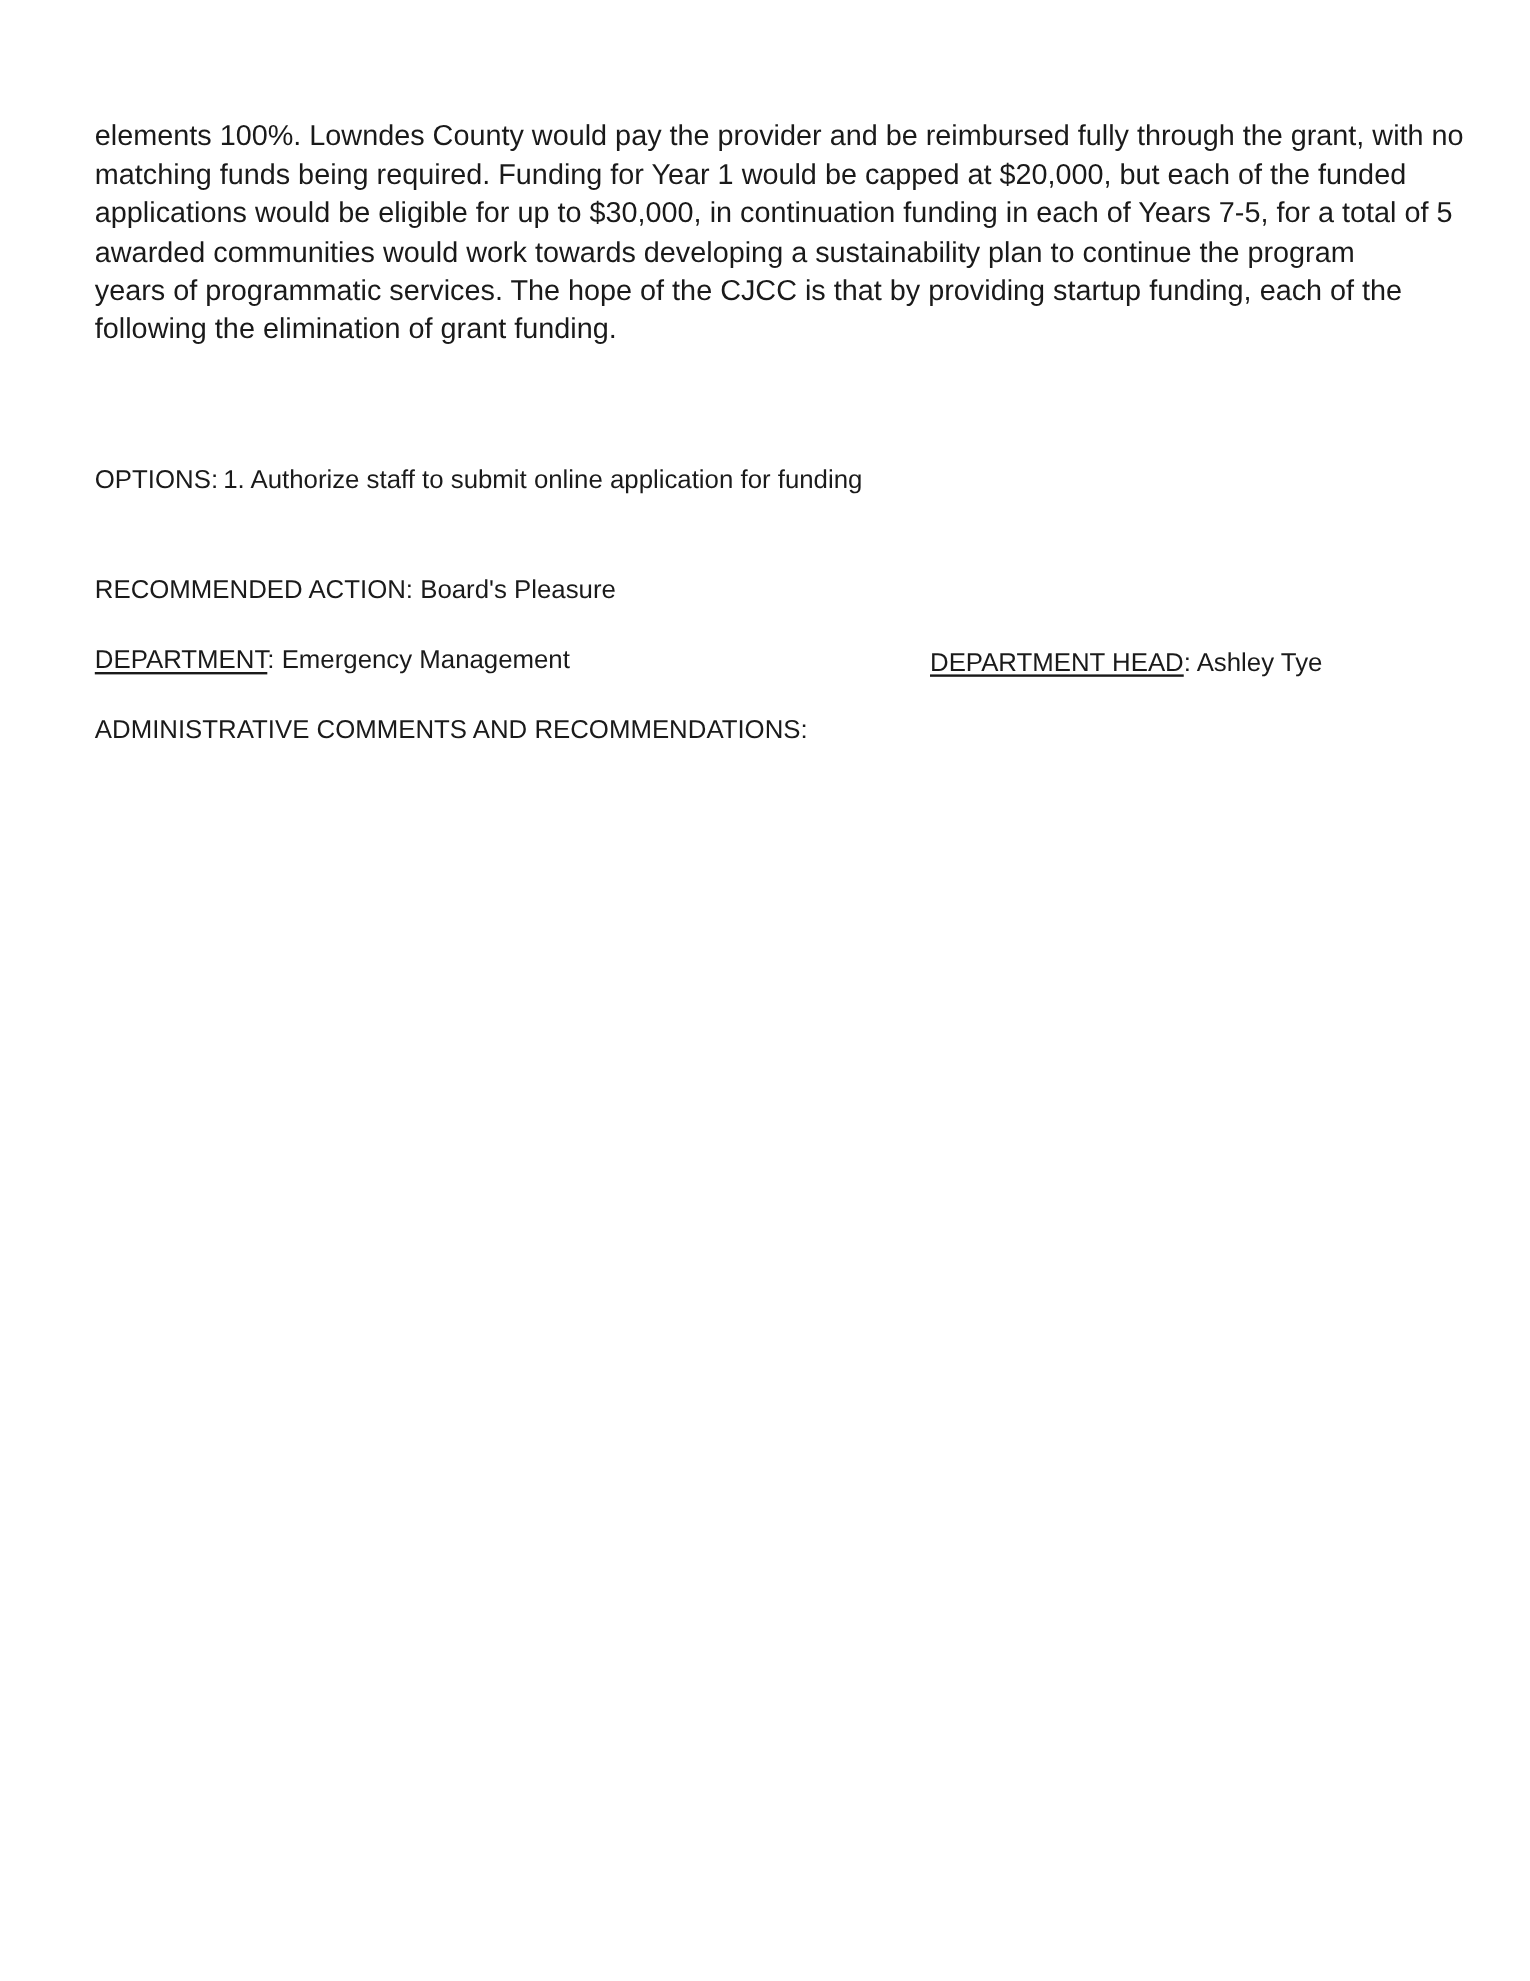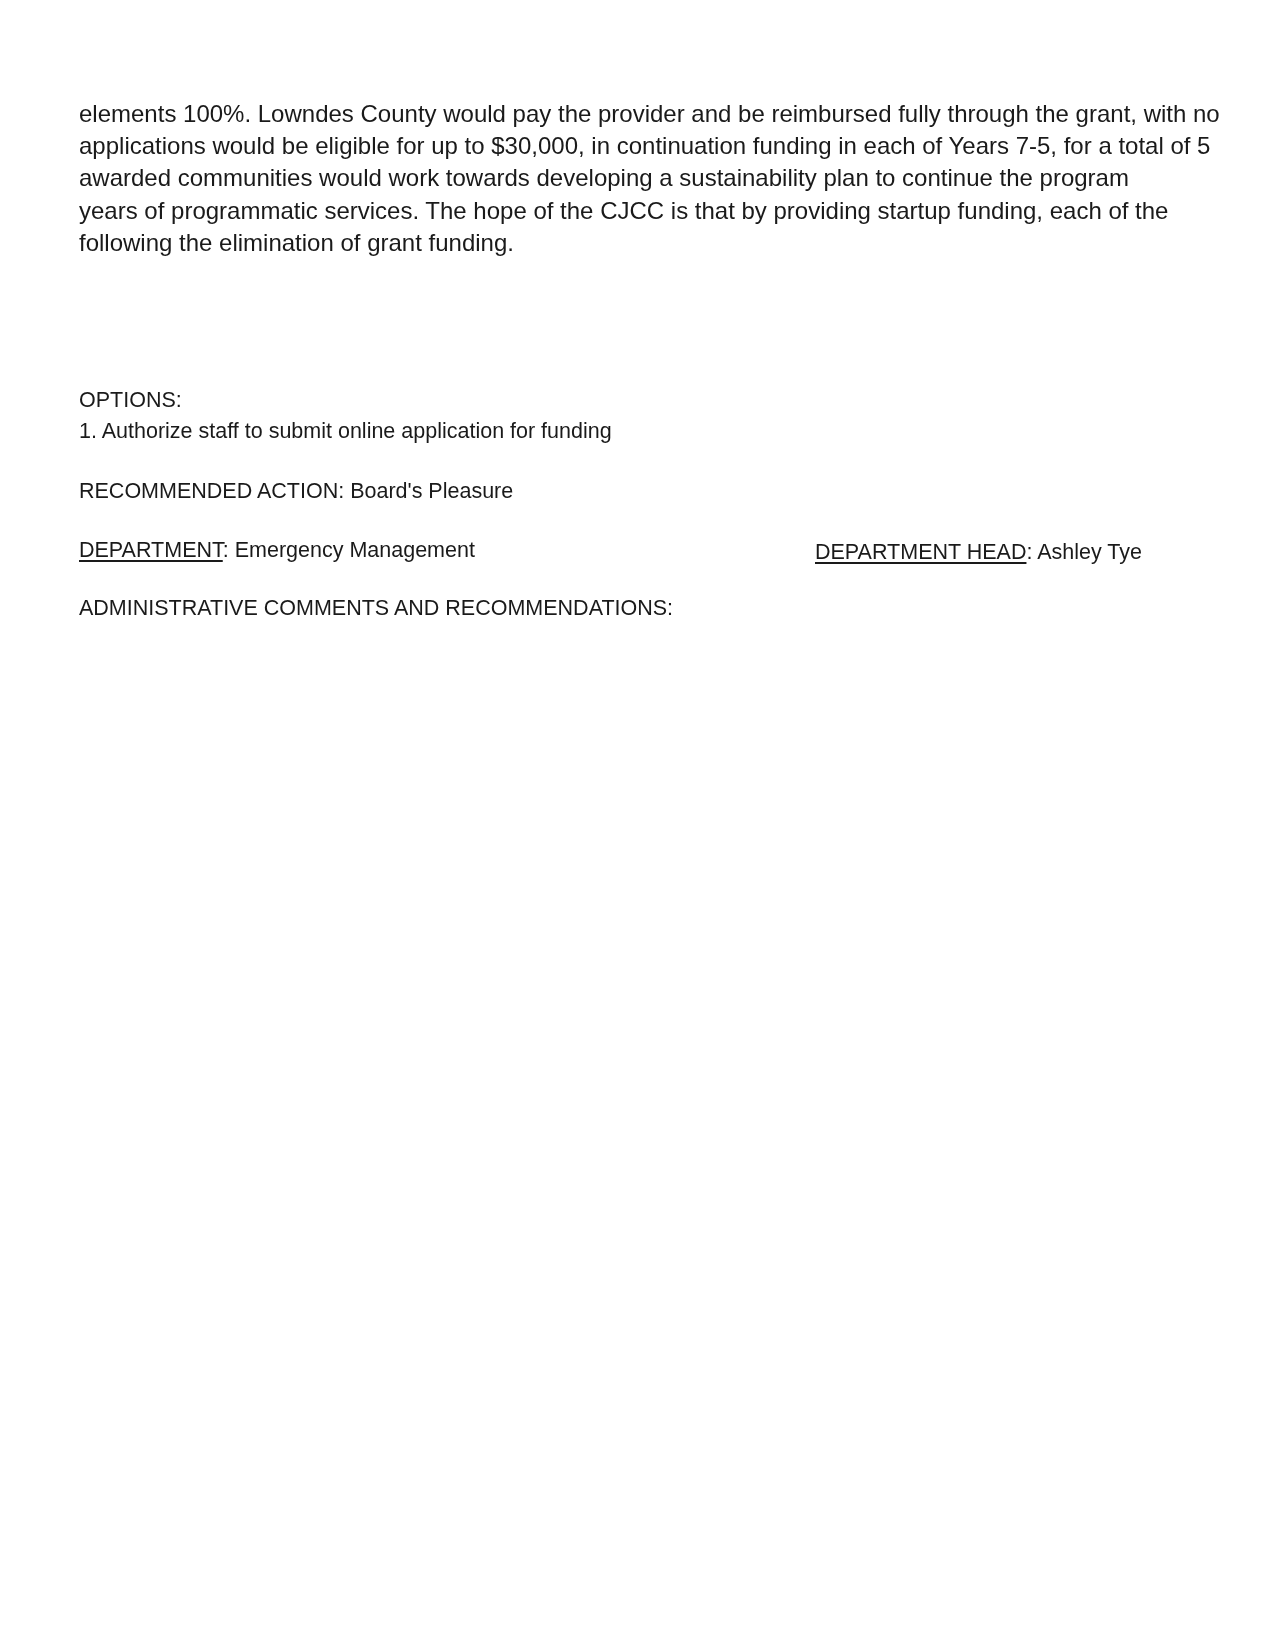--- a/index.html
+++ b/index.html
@@ -36,47 +36,47 @@
     .options {
       position: absolute;
       left: 79px;
       top: 385px;
       font-size: 21.5px;
       line-height: 31px;
     }
     .options .row {
       white-space: nowrap;
       display: flex;
-      flex-direction: column;
     }
     .options .lbl {
       display: inline-block;
       width: 107px;
     }
     .field {
       position: absolute;
       font-size: 21.5px;
       white-space: nowrap;
     }
     .u {
       text-decoration: underline;
       text-underline-offset: 3px;
     }
     #recommended { left: 79px; top: 479px; }
     #department { left: 79px; top: 538px; }
-    #dept-head { left: 815px; top: 540px; }
+    #dept-head { left: 775px; top: 540px; }
     #admin { left: 79px; top: 596px; }
   </style>
 </head>
 <body>
 
 <div class="page">
 
   <div class="para">
     <span class="line">elements 100%.  Lowndes County would pay the provider and be reimbursed fully through the grant, with no</span>
+    <span class="line">matching funds being required.  Funding for Year 1 would be capped at $20,000, but each of the funded</span>
     <span class="line">applications would be eligible for up to $30,000, in continuation funding in each of Years 7-5, for a total of 5</span>
     <span class="line">awarded communities would work towards developing a sustainability plan to continue the program</span>
     <span class="line">years of programmatic services.  The hope of the CJCC is that by providing startup funding, each of the</span>
     <span class="line">following the elimination of grant funding.</span>
   </div>
 
   <div class="options">
     <div class="row">
       <span class="lbl">OPTIONS:</span>
       <span>1. Authorize staff to submit online application for funding</span>

